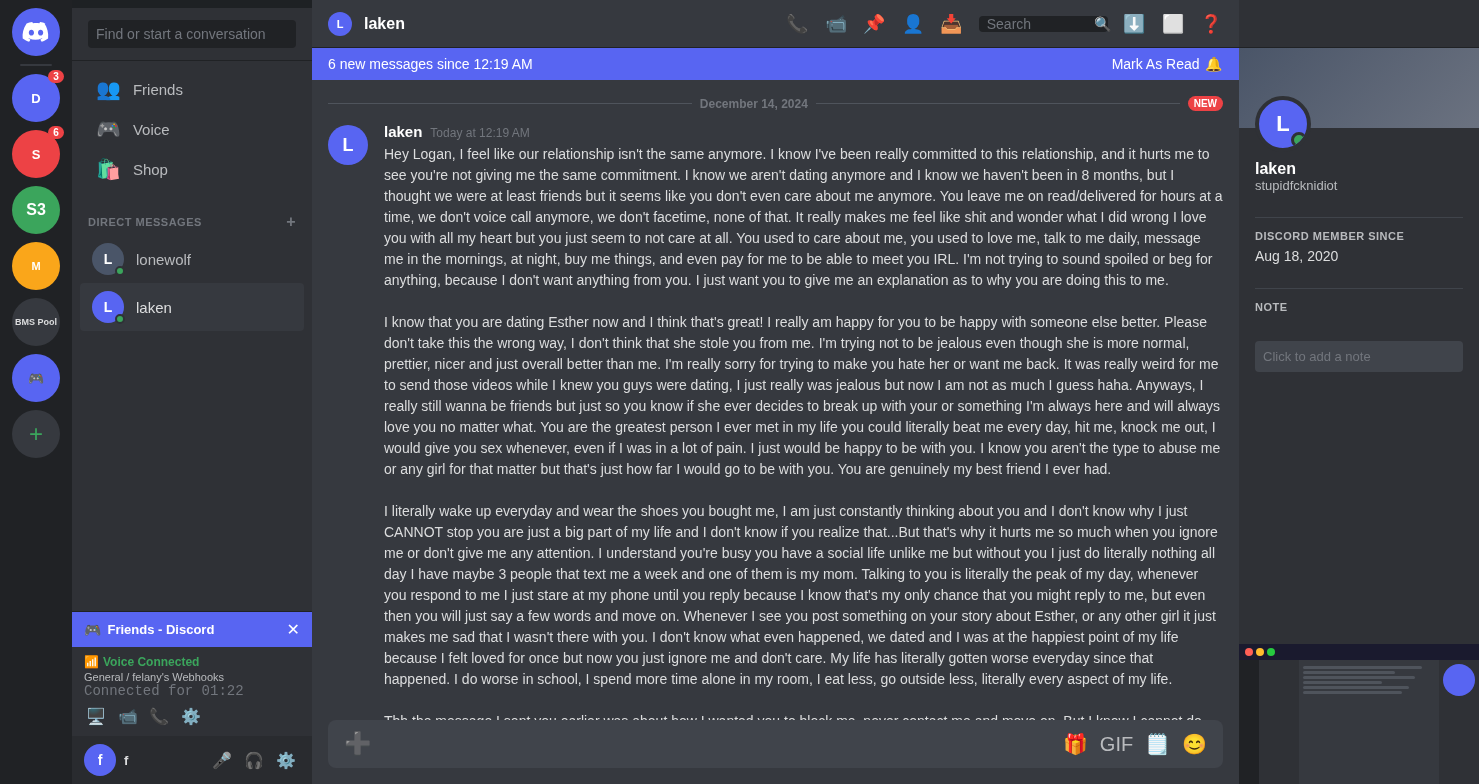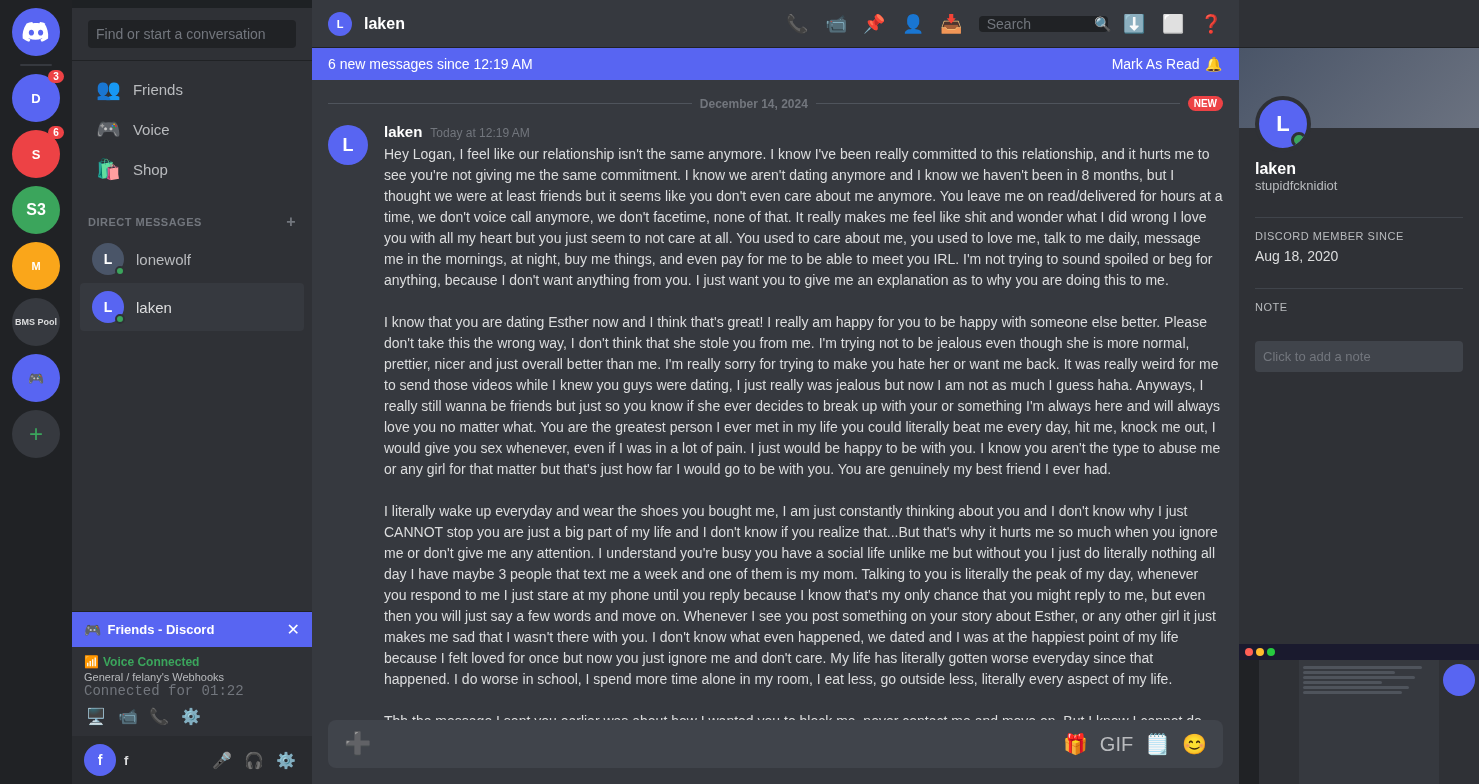--- a/index.html
+++ b/index.html
@@ -413,21 +413,21 @@
       height: 16px;
       background: #3ba55c;
       border-radius: 50%;
       border: 3px solid #2f3136;
     }
     .profile-info { padding: 32px 16px 12px; }
     .profile-name { font-size: 16px; font-weight: 700; color: #ffffff; }
     .profile-discriminator { font-size: 13px; color: #b9bbbe; }
     .profile-divider { height: 1px; background: #40444b; margin: 12px 16px; }
     .profile-section { padding: 0 16px 12px; }
-    .profile-section-title { font-size: 11px; font-weight: 400; color: #b9bbbe; text-transform: uppercase; letter-spacing: 0.5px; margin-bottom: 6px; }
+    .profile-section-title { font-size: 11px; font-weight: 700; color: #b9bbbe; text-transform: uppercase; letter-spacing: 0.5px; margin-bottom: 6px; }
     .profile-section-value { font-size: 14px; color: #dcddde; }
     .profile-note-input {
       background: #40444b;
       border: none;
       border-radius: 4px;
       padding: 8px;
       color: #72767d;
       font-size: 13px;
       width: 100%;
       cursor: pointer;

